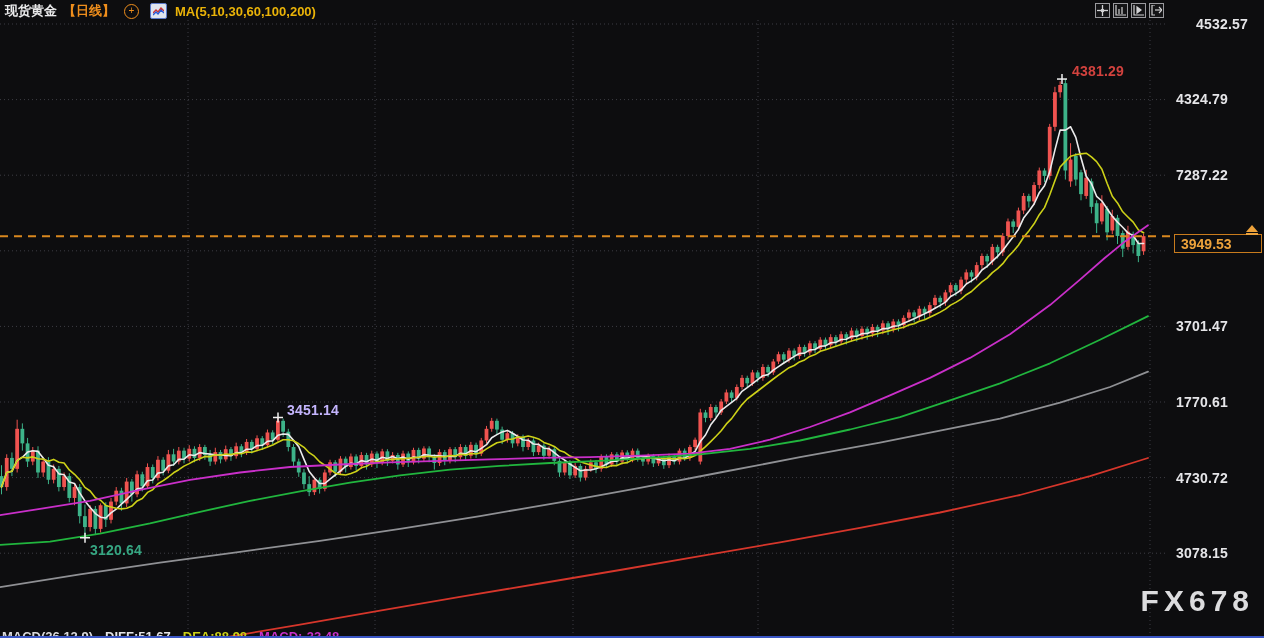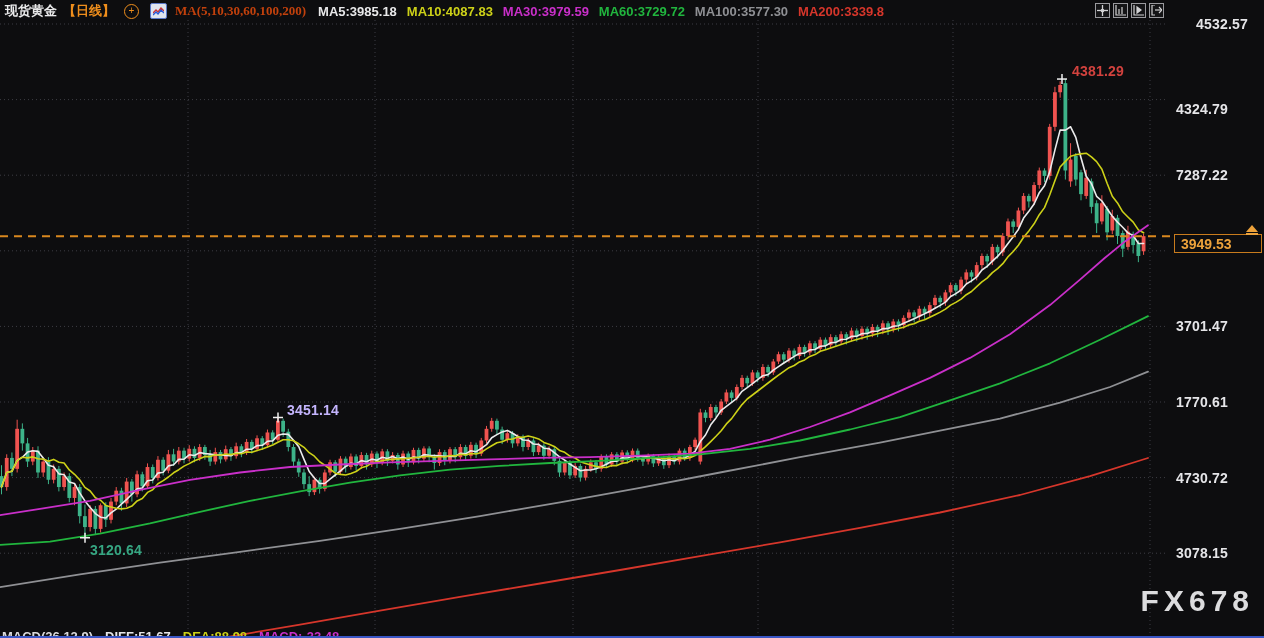--- a/index.html
+++ b/index.html
@@ -7,21 +7,21 @@
   #stage{position:relative;width:1264px;height:638px;background:#0d0d0f;overflow:hidden;}
   #chart-svg{position:absolute;left:0;top:0;}
   .titlebar{position:absolute;left:0;top:0;width:1264px;height:22px;display:flex;align-items:center;
     gap:6px;padding-left:5px;z-index:5;font-size:13px;font-weight:700;white-space:nowrap;}
   .sym{color:#e9e9ea;}
   .period{color:#ef8e1c;}
   .expand{color:#ef8e1c;font-weight:400;width:13px;height:13px;border:1px solid #ef8e1c;border-radius:50%;
     display:inline-flex;align-items:center;justify-content:center;font-size:10px;line-height:1;margin:0 3px;}
   .mini-chart-icon{width:15px;height:14px;background:#dfe4ee;border:1px solid #5b79c9;border-radius:2px;
     display:inline-flex;align-items:center;justify-content:center;margin:0 2px;}
-  .formula{color:#c2410c;font-family:Liberation Serif, serif;}
+  .formula{color:#eab308;}
   .legend{display:flex;gap:10px;margin-left:6px;}
   .legend span{font-weight:700;}
   .toolbar{position:absolute;right:100px;top:3px;display:flex;gap:3px;z-index:6;}
   .tool-btn{width:15px;height:15px;border:1px solid #9a9a9e;background:#141416;display:flex;
     align-items:center;justify-content:center;padding:0;cursor:pointer;}
   .price-axis-label{position:absolute;left:1176px;width:84px;text-align:left;color:#e5e5e8;
     font-size:14px;font-weight:700;z-index:4;letter-spacing:.2px;}
   .last-price-box{position:absolute;left:1174px;width:88px;height:19px;border:1px solid #c87b1d;
     background:#0d0d0f;color:#eda23b;font-size:14px;font-weight:700;display:flex;align-items:center;
     padding-left:6px;z-index:6;box-sizing:border-box;}
@@ -513,28 +513,20 @@
   <span class="sym">现货黄金</span>
   <span class="period">【日线】</span>
   <span class="expand">+</span>
   <span class="mini-chart-icon">
     <svg width="11" height="9" viewBox="0 0 11 9">
       <polyline points="0,6 3,3 5,5 8,1 11,4" fill="none" stroke="#c33" stroke-width="1.4"></polyline>
       <polyline points="0,8 3,5 5,7 8,3 11,6" fill="none" stroke="#2a5bd7" stroke-width="1.4"></polyline>
     </svg>
   </span>
   <span class="formula">MA(5,10,30,60,100,200)</span>
-  <span class="legend" id="legend">
-        <span style="color: rgb(233, 233, 234);">MA5:3985.18</span>
-        <span style="color: rgb(205, 209, 24);">MA10:4087.83</span>
-        <span style="color: rgb(201, 47, 201);">MA30:3979.59</span>
-        <span style="color: rgb(33, 181, 62);">MA60:3729.72</span>
-        <span style="color: rgb(143, 144, 148);">MA100:3577.30</span>
-        <span style="color: rgb(214, 54, 43);">MA200:3339.8</span>
-      </span>
 </div>
 
 <div class="toolbar" id="toolbar">
       <button class="tool-btn">
         <svg width="11" height="11" viewBox="0 0 11 11" stroke="#d2d2d4" stroke-width="1.3" fill="none">
           <line x1="5.5" y1="0" x2="5.5" y2="11"></line>
           <line x1="0" y1="5.5" x2="11" y2="5.5"></line>
           <circle cx="5.5" cy="5.5" r="1.2" fill="#d2d2d4"></circle>
         </svg>
       </button>
@@ -555,21 +547,21 @@
         <svg width="11" height="11" viewBox="0 0 11 11" stroke="#d2d2d4" stroke-width="1.2" fill="none">
           <polyline points="4,0 1,0 1,10 4,10"></polyline>
           <line x1="4" y1="5" x2="11" y2="5"></line>
           <polyline points="8,2 11,5 8,8"></polyline>
         </svg>
       </button>
     </div>
 
 <div id="axis-labels">
       <div class="price-axis-label" style="top: 16px; margin-left: 20px;">4532.57</div>
-      <div class="price-axis-label" style="top: 101px;">4324.79</div>
+      <div class="price-axis-label" style="top: 91px;">4324.79</div>
       <div class="price-axis-label" style="top: 167.202px;">7287.22</div>
       <div class="price-axis-label" style="top: 318.404px;">3701.47</div>
       <div class="price-axis-label" style="top: 394.003px;">1770.61</div>
       <div class="price-axis-label" style="top: 469.606px;">4730.72</div>
       <div class="price-axis-label" style="top: 545.205px;">3078.15</div>
     </div>
 
 <div class="last-price-box" id="last-price-box" style="top: 234.145px;">
   <span>3949.53</span>
 </div>

